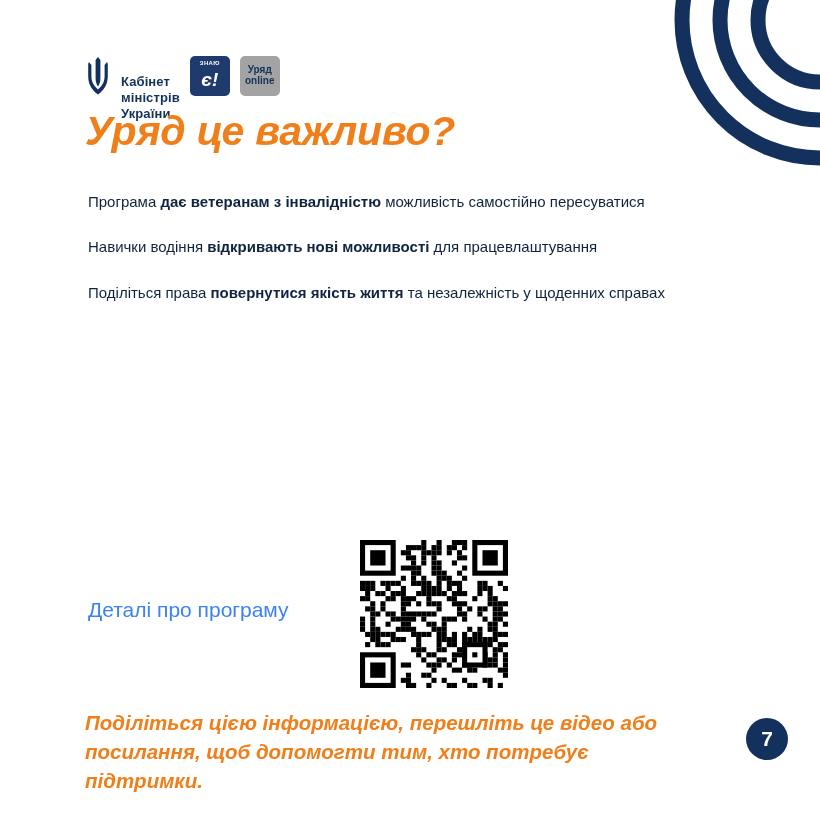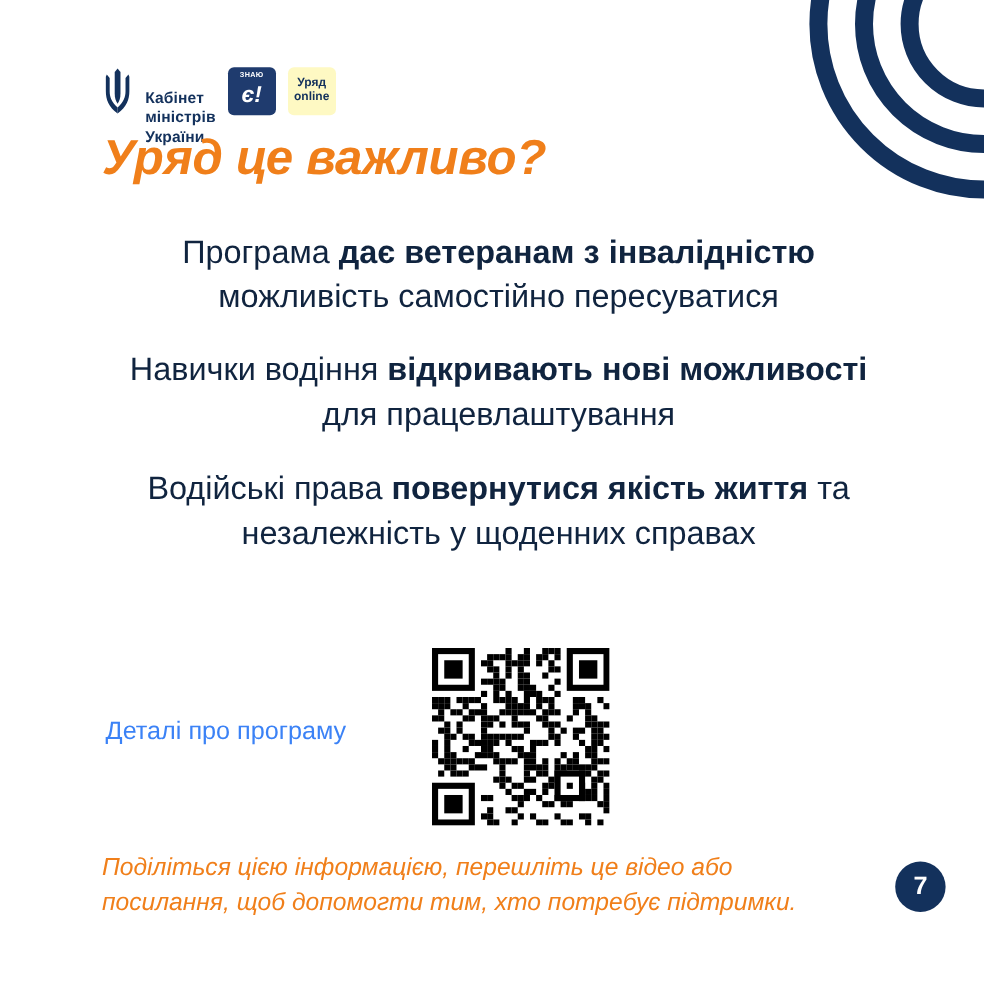--- a/index.html
+++ b/index.html
@@ -75,21 +75,21 @@
   .badge-diia .d-main {
     font-size: 19px;
     font-weight: 700;
     font-style: italic;
     line-height: 1;
     margin-top: 7px;
   }
   .badge-uriad {
     width: 40px;
     height: 40px;
-    background: #fef9c3;
+    background: #a3a3a3;
     border-radius: 5px;
     display: flex;
     flex-direction: column;
     align-items: center;
     justify-content: center;
     color: #13315c;
     line-height: 1.05;
   }
   .badge-uriad .u1 { font-size: 10px; font-weight: 700; }
   .badge-uriad .u2 { font-size: 10px; font-weight: 700; }
@@ -107,25 +107,24 @@
   }
 
   
   .content {
     position: absolute;
     top: 192px;
     left: 88px;
     width: 655px;
   }
   .para {
-    font-size: 27px;
+    font-size: 15px;
     line-height: 1.36;
     color: #10243f;
     margin-bottom: 25px;
-    text-align: center;
   }
   .para b { font-weight: 700; }
 
   
   .qr-row {
     position: absolute;
     top: 540px;
     left: 88px;
     width: 660px;
     height: 150px;
@@ -148,21 +147,21 @@
   .qr-code svg { display: block; }
 
   
   .footer {
     position: absolute;
     left: 85px;
     top: 708px;
     width: 620px;
     font-size: 20.5px;
     font-style: italic;
-    font-weight: 400;
+    font-weight: 700;
     line-height: 1.42;
     color: #f07f1a;
   }
   .page-num {
     position: absolute;
     right: 32px;
     top: 718px;
     width: 42px;
     height: 42px;
     border-radius: 50%;
@@ -207,21 +206,21 @@
     <span class="u1">Уряд</span>
     <span class="u2">online</span>
   </div>
 </div>
 
 <div class="title">Уряд це важливо?</div>
 
 <div class="content" id="paras">
     <div class="para"><span>Програма </span><b>дає ветеранам з інвалідністю</b><span> можливість самостійно пересуватися</span></div>
     <div class="para"><span>Навички водіння </span><b>відкривають нові можливості</b><span> для працевлаштування</span></div>
-    <div class="para"><span>Водійські права </span><b>повернутися якість життя</b><span> та незалежність у щоденних справах</span></div>
+    <div class="para"><span>Поділіться права </span><b>повернутися якість життя</b><span> та незалежність у щоденних справах</span></div>
   </div>
 
 <div class="qr-row">
   <div class="qr-caption">Деталі про програму</div>
   <div class="qr-code" id="qrbox">
       <svg width="148" height="148" viewBox="0 0 29 29">
         <rect width="29" height="29" fill="#fff"></rect>
         <rect x="12" y="0" width="1" height="1" fill="#000"></rect>
         <rect x="15" y="0" width="1" height="1" fill="#000"></rect>
         <rect x="18" y="0" width="1" height="1" fill="#000"></rect>

